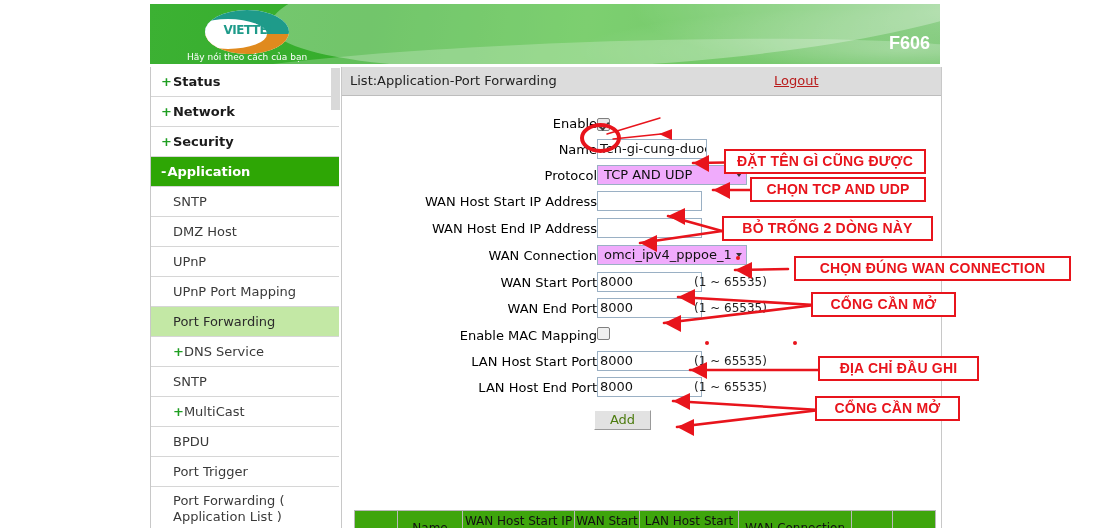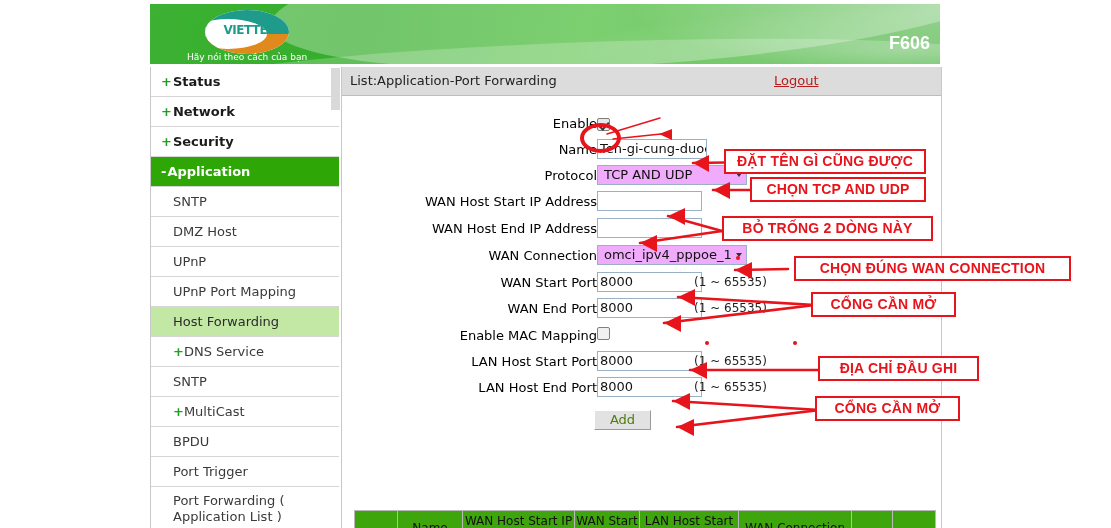--- a/index.html
+++ b/index.html
@@ -120,21 +120,21 @@
 
   <div class="sidebar">
     <div class="nav-item nav-top"><span class="pm">+</span><span>Status</span></div>
     <div class="nav-item nav-top"><span class="pm">+</span><span>Network</span></div>
     <div class="nav-item nav-top"><span class="pm">+</span><span>Security</span></div>
     <div class="nav-item nav-top nav-active"><span class="pm">-</span><span>Application</span></div>
     <div class="nav-item nav-sub"><span>SNTP</span></div>
     <div class="nav-item nav-sub"><span>DMZ Host</span></div>
     <div class="nav-item nav-sub"><span>UPnP</span></div>
     <div class="nav-item nav-sub"><span>UPnP Port Mapping</span></div>
-    <div class="nav-item nav-sub nav-selected"><span>Host Forwarding</span></div>
+    <div class="nav-item nav-sub nav-selected"><span>Port Forwarding</span></div>
     <div class="nav-item nav-sub"><span class="pm">+</span><span>DNS Service</span></div>
     <div class="nav-item nav-sub"><span>SNTP</span></div>
     <div class="nav-item nav-sub"><span class="pm">+</span><span>MultiCast</span></div>
     <div class="nav-item nav-sub"><span>BPDU</span></div>
     <div class="nav-item nav-sub"><span>Port Trigger</span></div>
     <div class="nav-item nav-sub" style="line-height:16px;"><span>Port Forwarding ( Application List )</span></div>
 
   </div>
   <div class="sb-scroll"></div>
 

